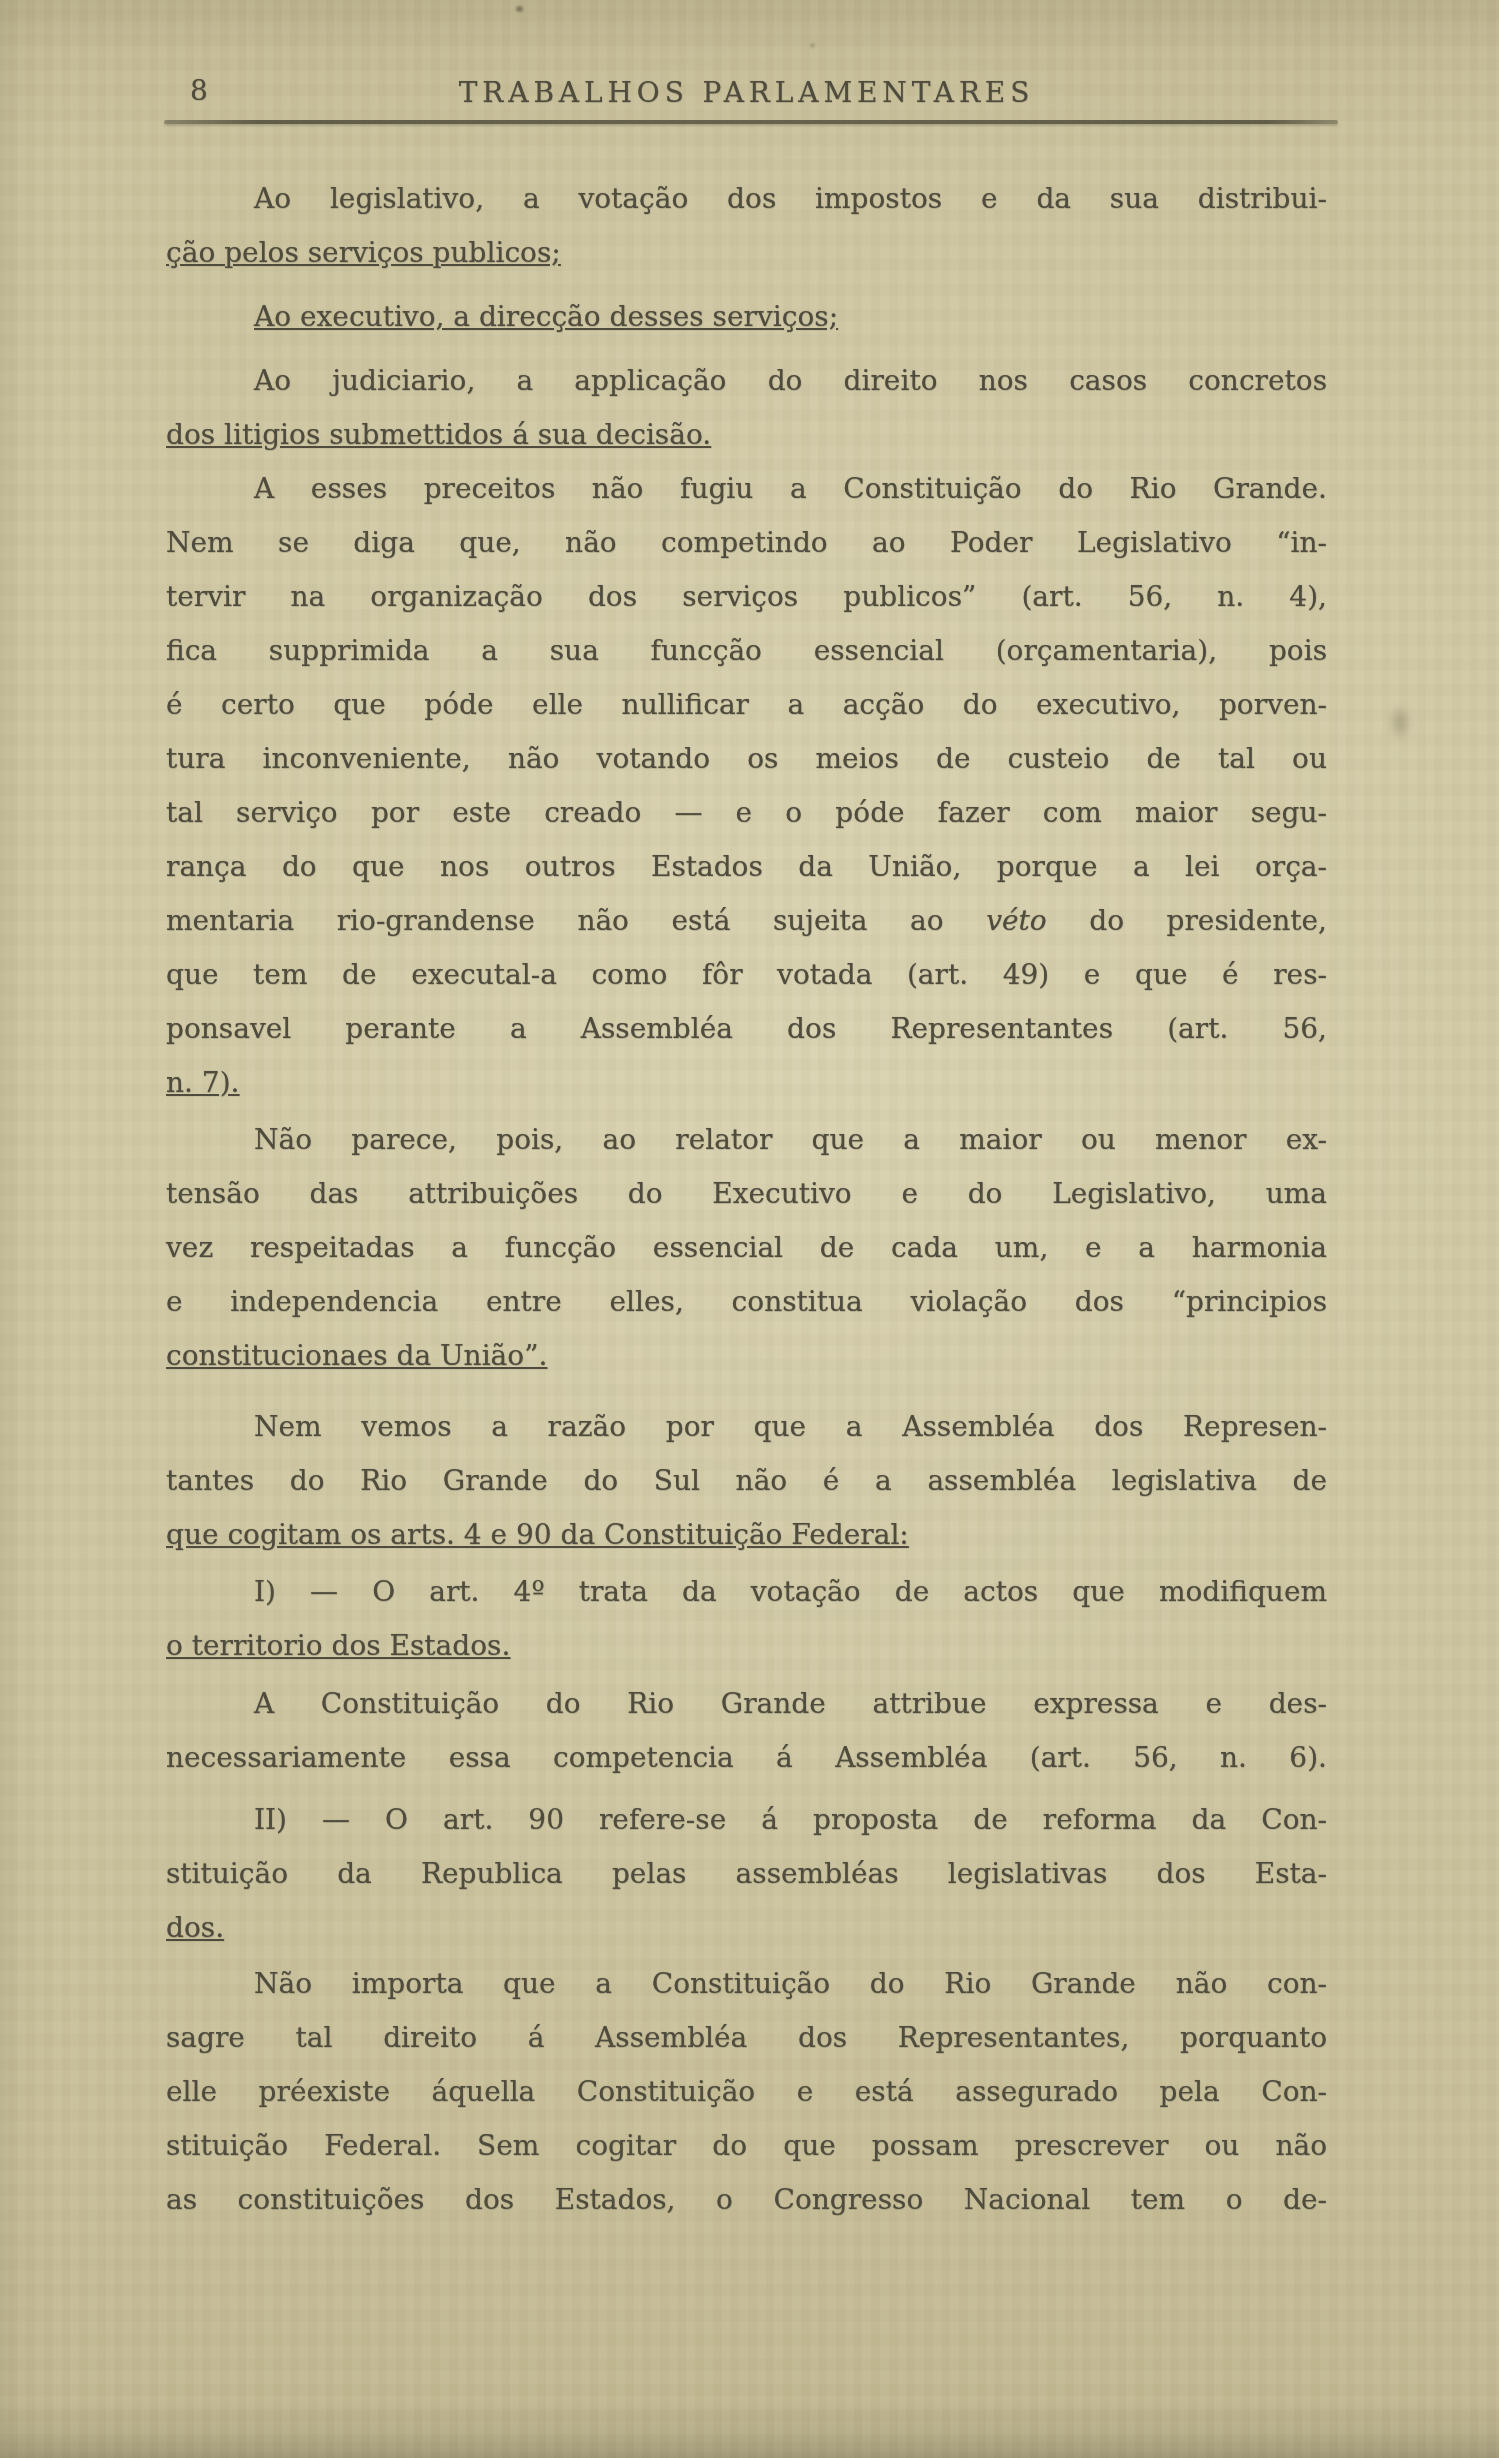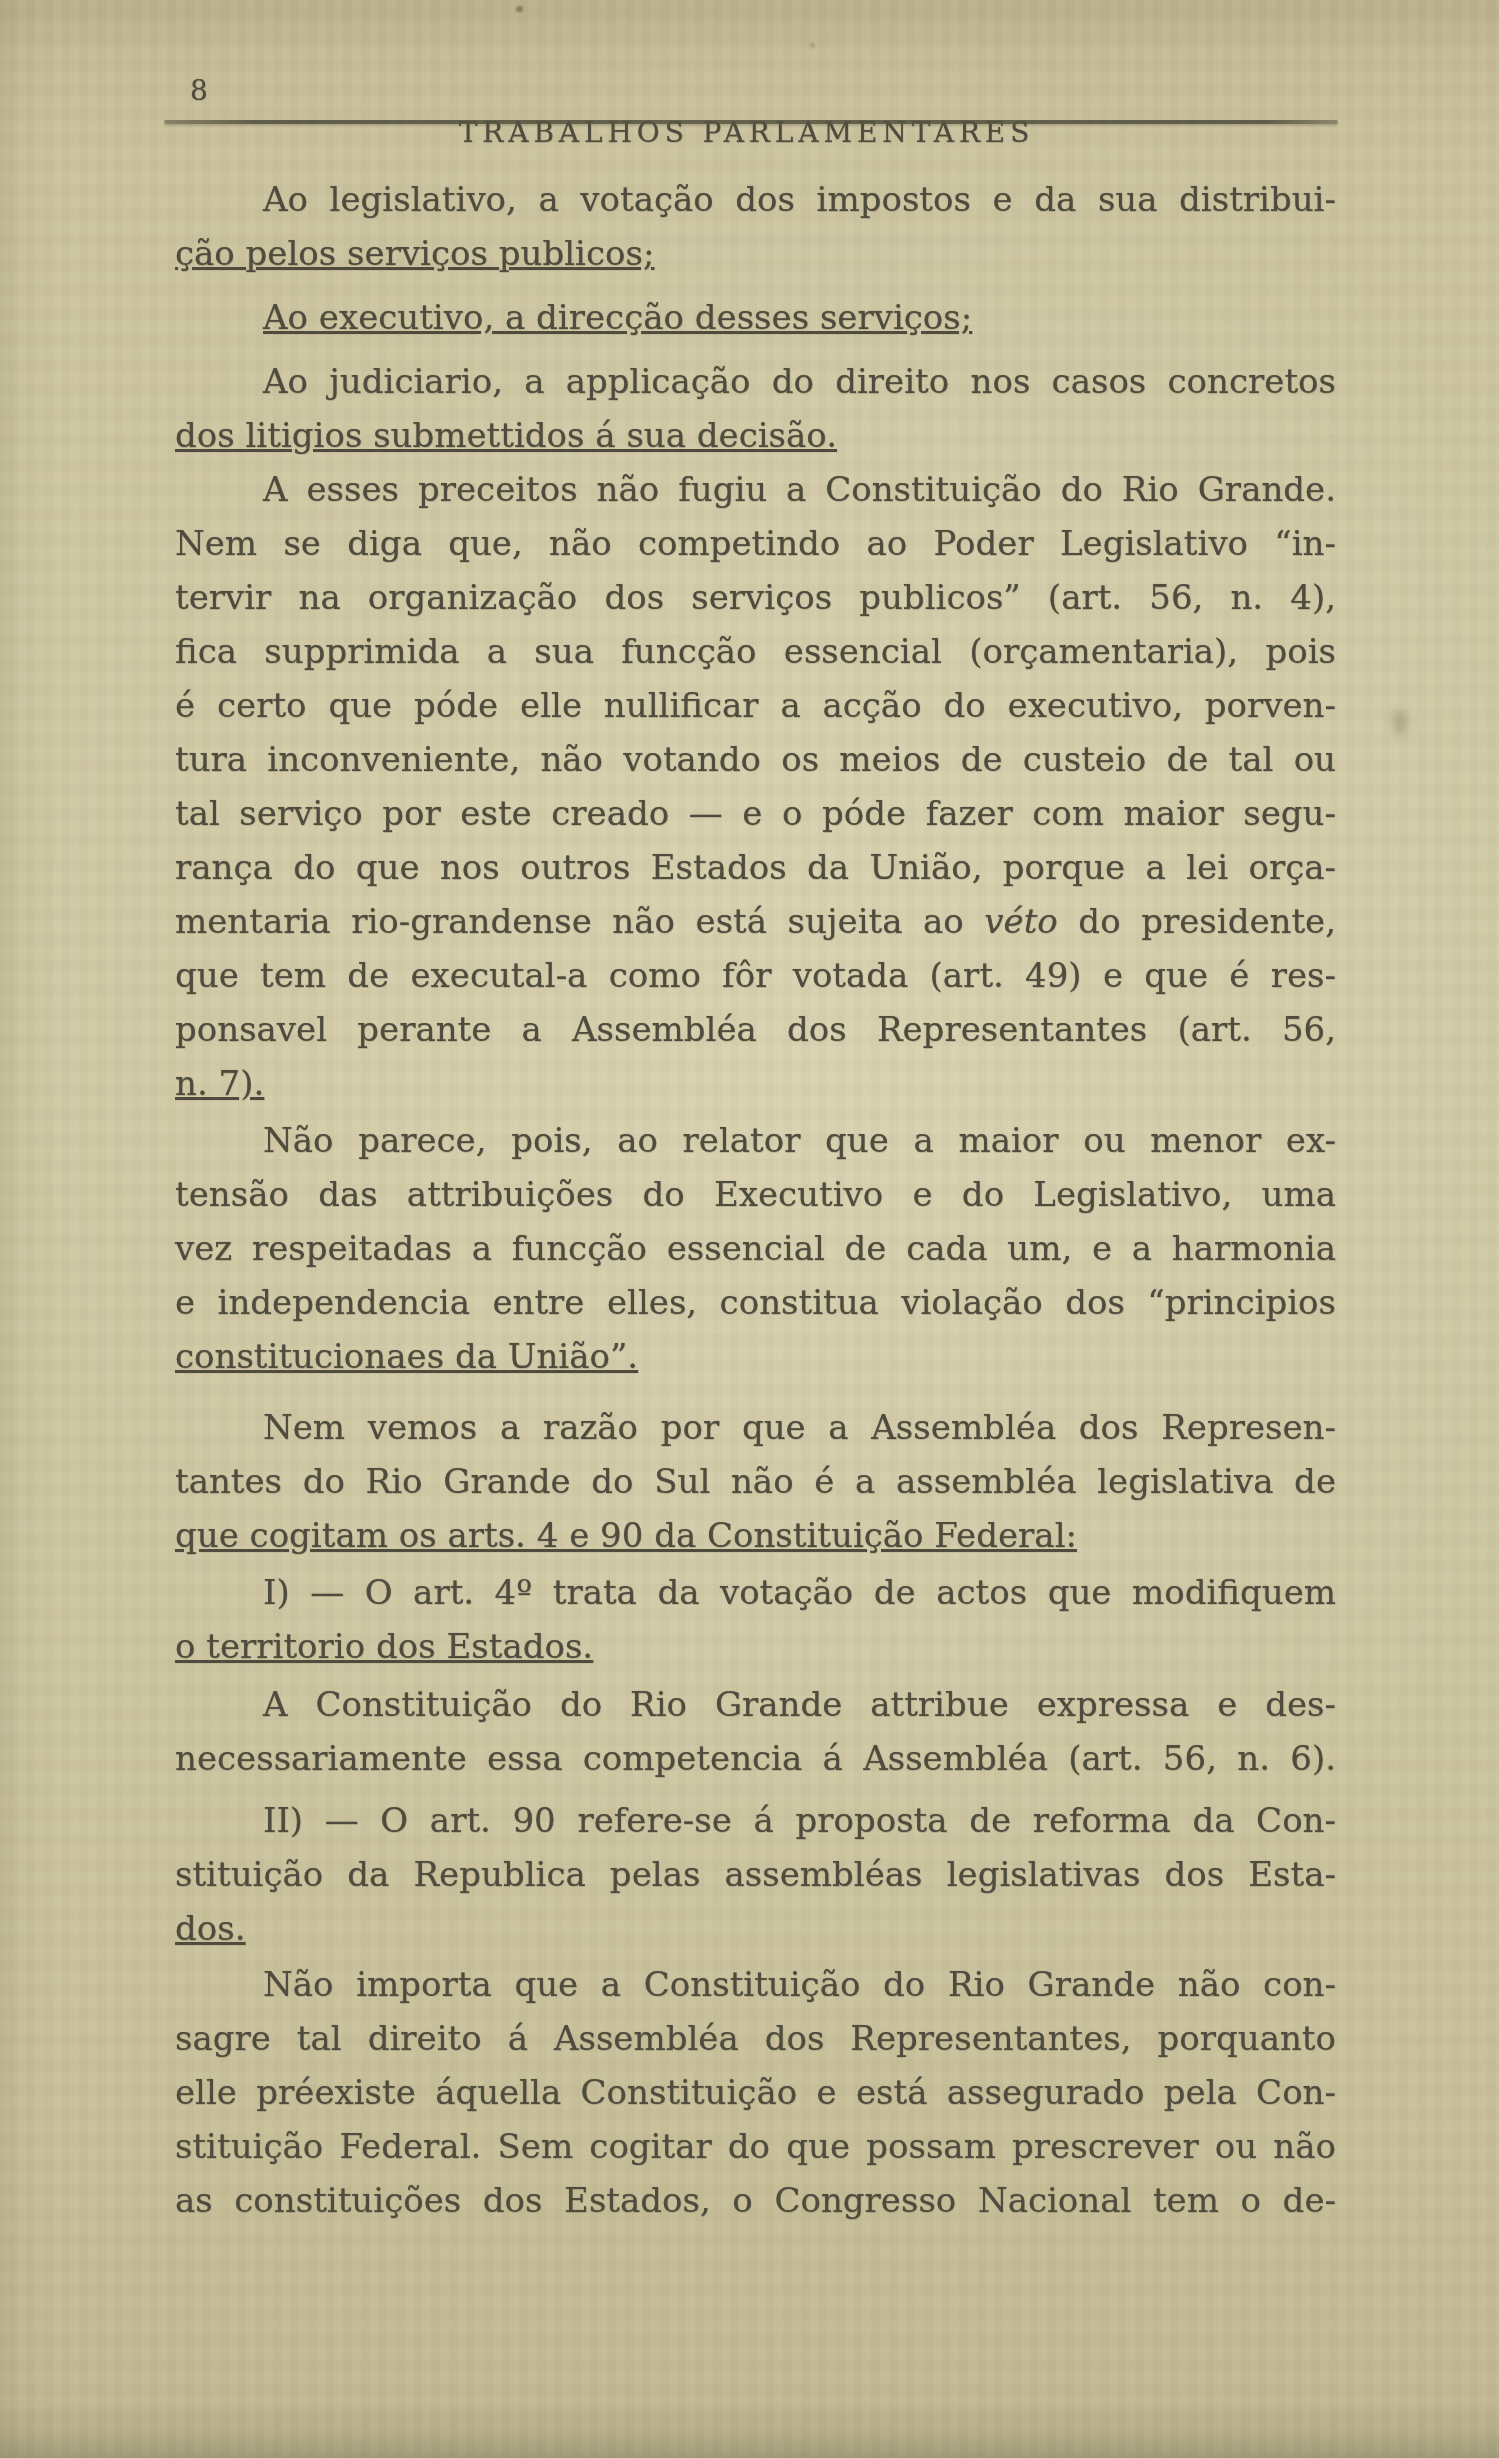--- a/index.html
+++ b/index.html
@@ -32,32 +32,31 @@
 
   .page-number {
     position: absolute; left: 190px; top: 74px;
     font-size: 28px; letter-spacing: 1px;
   }
   .running-title {
     position: absolute; left: 166px; top: 76px; width: 1161px;
     text-align: center;
     font-size: 28px; letter-spacing: 4.9px;
     white-space: nowrap;
-    margin-top: 40px;
   }
   .header-rule {
     position: absolute; left: 164px; top: 120px; width: 1174px; height: 3.9px;
     background: linear-gradient(90deg, rgba(85,82,63,0.55), rgba(85,82,63,0.9) 8%, rgba(85,82,63,0.85) 50%, rgba(85,82,63,0.9) 94%, rgba(85,82,63,0.5));
     box-shadow: 0 2px 2px rgba(85,82,63,0.25);
     border-radius: 2px;
   }
 
   .body-text {
-    position: absolute; left: 175px; top: 172px; width: 1161px;
-    font-size: 34px;
+    position: absolute; left: 166px; top: 172px; width: 1161px;
+    font-size: 28px;
   }
   .paragraph { margin: 0; }
   #p1 { margin-top: 9.8px; }
   #p2 { margin-top: 9.8px; }
   #p3 { margin-top: 0; }
   #p4 { margin-top: 3.9px; }
   #p5 { margin-top: 17px; }
   #p6 { margin-top: 3px; }
   #p7 { margin-top: 3.9px; }
   #p8 { margin-top: 7.8px; }

